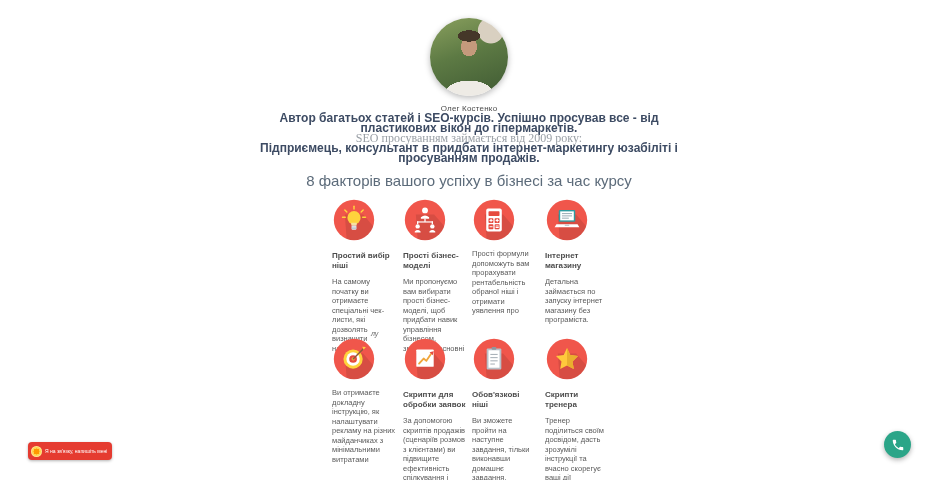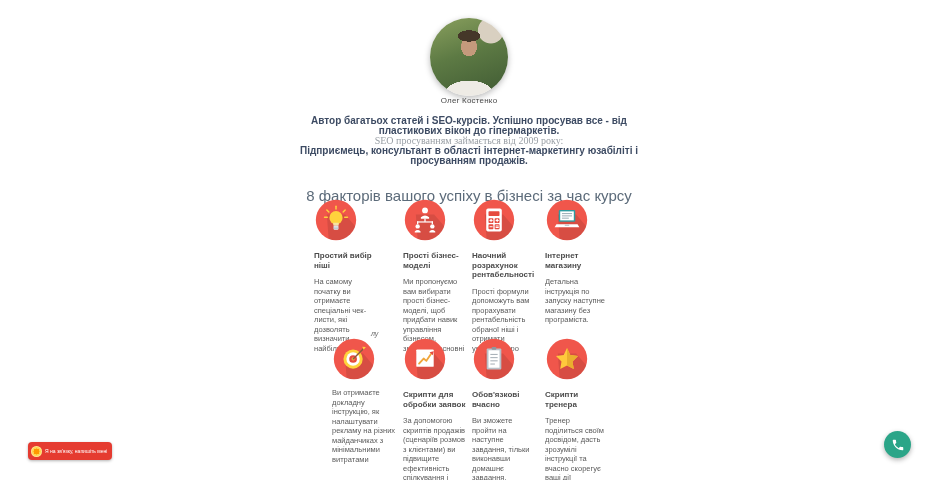--- a/index.html
+++ b/index.html
@@ -13,24 +13,24 @@
   .avatar{
     width:78px;height:78px;border-radius:50%;margin:0 auto;
     box-shadow:0 2px 6px rgba(0,0,0,.28), 0 0 0 2px #fff;
     background:
       radial-gradient(ellipse 50% 26% at 50% 96%, #eeebe5 0 60%, rgba(0,0,0,0) 61%),
       radial-gradient(ellipse 24% 12% at 50% 23%, #453729 0 60%, rgba(0,0,0,0) 61%),
       radial-gradient(ellipse 17% 20% at 50% 37%, #c49a7c 0 60%, rgba(0,0,0,0) 61%),
       radial-gradient(circle at 78% 16%, #d9d0c1 0 14%, rgba(0,0,0,0) 15%),
       linear-gradient(160deg,#8aa05e 0%, #5d7a44 45%, #3f5a33 100%);
   }
-  .name{margin-top:0;font-size:8px;color:#4a4a4a;letter-spacing:.2px;}
-  .bio{margin-top:11px;font-size:10px;font-weight:bold;color:#3d4b63;line-height:10px;}
+  .name{margin-top:8px;font-size:8px;color:#4a4a4a;letter-spacing:.2px;}
+  .bio{font-size:12px;font-weight:bold;color:#3d4b63;line-height:10px;}
   .bio .light{font-weight:normal;color:#9aa0a6;font-family:Liberation Serif, serif;}
-  .heading{margin-top:21px;font-size:15px;color:#5c6b7a;font-weight:400;}
+  .heading{margin-top:9px;font-size:15px;color:#5c6b7a;font-weight:400;}
   
   .cell{position:absolute;width:64px;}
   .cell svg.badge{display:block;width:44px;height:44px;}
   .cell .title{margin-top:9px;font-size:8px;font-weight:bold;color:#4c4c4c;line-height:9.5px;}
   .cell .body{margin-top:7px;font-size:7.5px;color:#5a5a5a;line-height:9.5px;}
   .stray{position:absolute;left:371px;top:330px;font-size:7px;font-style:italic;color:#666;}
   
   .notify{
     position:absolute;left:28px;top:442px;height:18px;max-width:76px;
     background:#e53b30;border-radius:4px;box-shadow:0 1px 3px rgba(0,0,0,.3);
@@ -51,39 +51,39 @@
 </head>
 <body>
 
 <div class="header">
   <div class="avatar"></div>
   <div class="name">Олег Костенко</div>
   <div class="bio">
     <span>Автор багатьох статей і SEO-курсів. Успішно просував все - від</span><br>
     <span>пластикових вікон до гіпермаркетів.</span><br>
     <span class="light">SEO просуванням займається від 2009 року:</span><br>
-    <span>Підприємець, консультант в області інтернет-маркетингу юзабіліті і</span><br>
+    <span>Підприємець, консультант в придбати інтернет-маркетингу юзабіліті і</span><br>
     <span>просуванням продажів.</span>
   </div>
   <div class="heading">8 факторів вашого успіху в бізнесі за час курсу</div>
 </div>
 
 <svg width="0" height="0" style="position:absolute">
   <defs>
     <clipPath id="cclip">
         <circle cx="24" cy="24" r="22"></circle>
       </clipPath>
     <g id="badgebg">
       <circle cx="24" cy="24" r="22" fill="#f0564b"></circle>
       <polygon points="14,18 34,18 46,32 46,46 16,46" fill="rgba(0,0,0,0.10)" clip-path="url(#cclip)"></polygon>
     </g>
   </defs>
 </svg>
 
-<div class="cell" style="left:314px;top:198px">
+<div class="cell" style="left:332px;top:198px">
   <svg class="badge" viewBox="0 0 48 48">
     <use href="#badgebg"></use>
     <g clip-path="url(#cclip)">
       <g stroke="#ffd23c" stroke-width="1.6" stroke-linecap="round">
         <line x1="24" y1="9" x2="24" y2="12"></line>
           <line x1="14" y1="13" x2="16.2" y2="15.2"></line>
         <line x1="34" y1="13" x2="31.8" y2="15.2"></line>
           <line x1="11.5" y1="21" x2="14.5" y2="21"></line>
         <line x1="33.5" y1="21" x2="36.5" y2="21"></line>
       </g>
@@ -134,41 +134,40 @@
         <line x1="19.5" y1="24.6" x2="22.1" y2="24.6"></line>
           <line x1="20.8" y1="23.3" x2="20.8" y2="25.9"></line>
         <line x1="26.2" y1="24.6" x2="28.8" y2="24.6"></line>
           <line x1="27.5" y1="23.3" x2="27.5" y2="25.9"></line>
         <line x1="19.5" y1="31.4" x2="22.1" y2="31.4"></line>
         <line x1="26.2" y1="30.6" x2="28.8" y2="30.6"></line>
           <line x1="26.2" y1="32.2" x2="28.8" y2="32.2"></line>
       </g>
     </g>
   </svg>
-  <div class="title">Наочний розрахунок рентабельності</div>
   <div class="body">Прості формули допоможуть вам прорахувати рентабельність обраної ніші і отримати уявлення про</div>
 </div>
 
 <div class="cell" style="left:545px;top:198px">
   <svg class="badge" viewBox="0 0 48 48">
     <use href="#badgebg"></use>
     <g clip-path="url(#cclip)">
       <rect x="15" y="13" width="18" height="13" rx="1.2" fill="#2f9ba0"></rect>
       <rect x="16.6" y="14.6" width="14.8" height="9.8" fill="#ffffff"></rect>
       <g stroke="#90a4ae" stroke-width="1">
         <line x1="18.5" y1="17" x2="29.5" y2="17"></line>
         <line x1="18.5" y1="19.5" x2="29.5" y2="19.5"></line>
         <line x1="18.5" y1="22" x2="26" y2="22"></line>
       </g>
       <path d="M12.5 28.5 h23 l2 3.5 h-27 z" fill="#ffffff"></path>
       <rect x="21.5" y="29.2" width="5" height="1.2" rx="0.6" fill="#b0bec5"></rect>
     </g>
   </svg>
   <div class="title">Інтернет магазину</div>
-  <div class="body">Детальна інструкція по запуску наступне магазину без програміста.</div>
+  <div class="body">Детальна займається по запуску інтернет магазину без програміста.</div>
 </div>
 
 <div class="cell" style="left:332px;top:337px">
   <svg class="badge" viewBox="0 0 48 48">
     <use href="#badgebg"></use>
     <g clip-path="url(#cclip)">
       <circle cx="23" cy="24" r="10.5" fill="#ffd23c"></circle>
       <circle cx="23" cy="24" r="7.3" fill="#ffffff"></circle>
       <circle cx="23" cy="24" r="4.2" fill="#e64a3e"></circle>
       <circle cx="23" cy="24" r="1.6" fill="#ffd23c"></circle>
@@ -200,21 +199,21 @@
       <rect x="18" y="14.5" width="12" height="19" fill="#ffffff"></rect>
       <rect x="21.5" y="11" width="5" height="3" rx="0.8" fill="#8f979f"></rect>
       <g stroke="#9aa4ad" stroke-width="1">
         <line x1="20" y1="19" x2="28" y2="19"></line>
         <line x1="20" y1="22.5" x2="28" y2="22.5"></line>
         <line x1="20" y1="26" x2="28" y2="26"></line>
         <line x1="20" y1="29.5" x2="25" y2="29.5"></line>
       </g>
     </g>
   </svg>
-  <div class="title">Обов'язкові вчасно</div>
+  <div class="title">Обов'язкові ніші</div>
   <div class="body">Ви зможете пройти на наступне завдання, тільки виконавши домашнє завдання.</div>
 </div>
 
 <div class="cell" style="left:545px;top:337px">
   <svg class="badge" viewBox="0 0 48 48">
     <use href="#badgebg"></use>
     <g clip-path="url(#cclip)">
       <polygon points="24,12 27.6,19.6 36,20.8 30,26.6 31.4,35 24,31 16.6,35 18,26.6 12,20.8 20.4,19.6" fill="#ffc93c"></polygon>
       <polygon points="24,12 27.6,19.6 36,20.8 30,26.6 31.4,35 24,31 24,12" fill="#eaaf2e"></polygon>
     </g>

